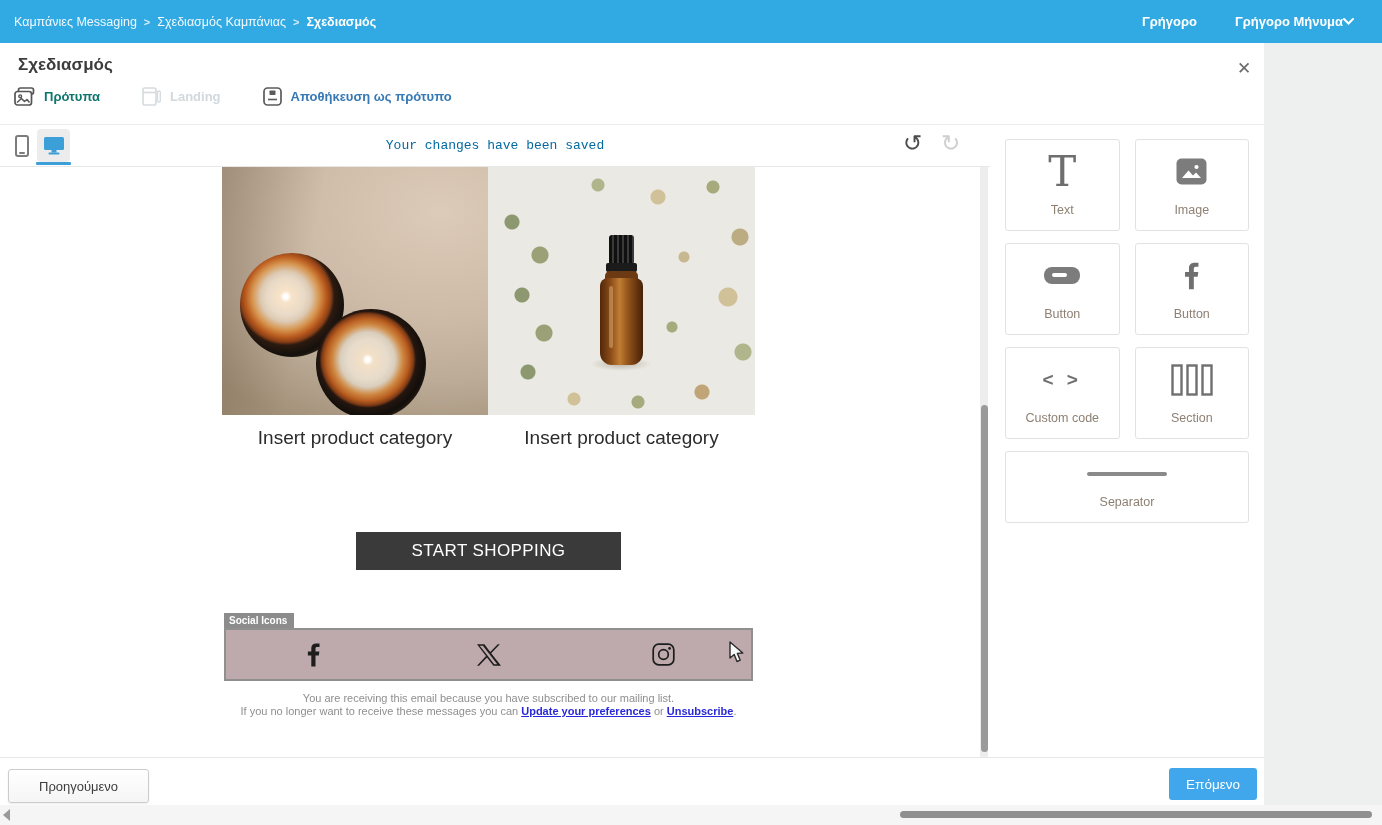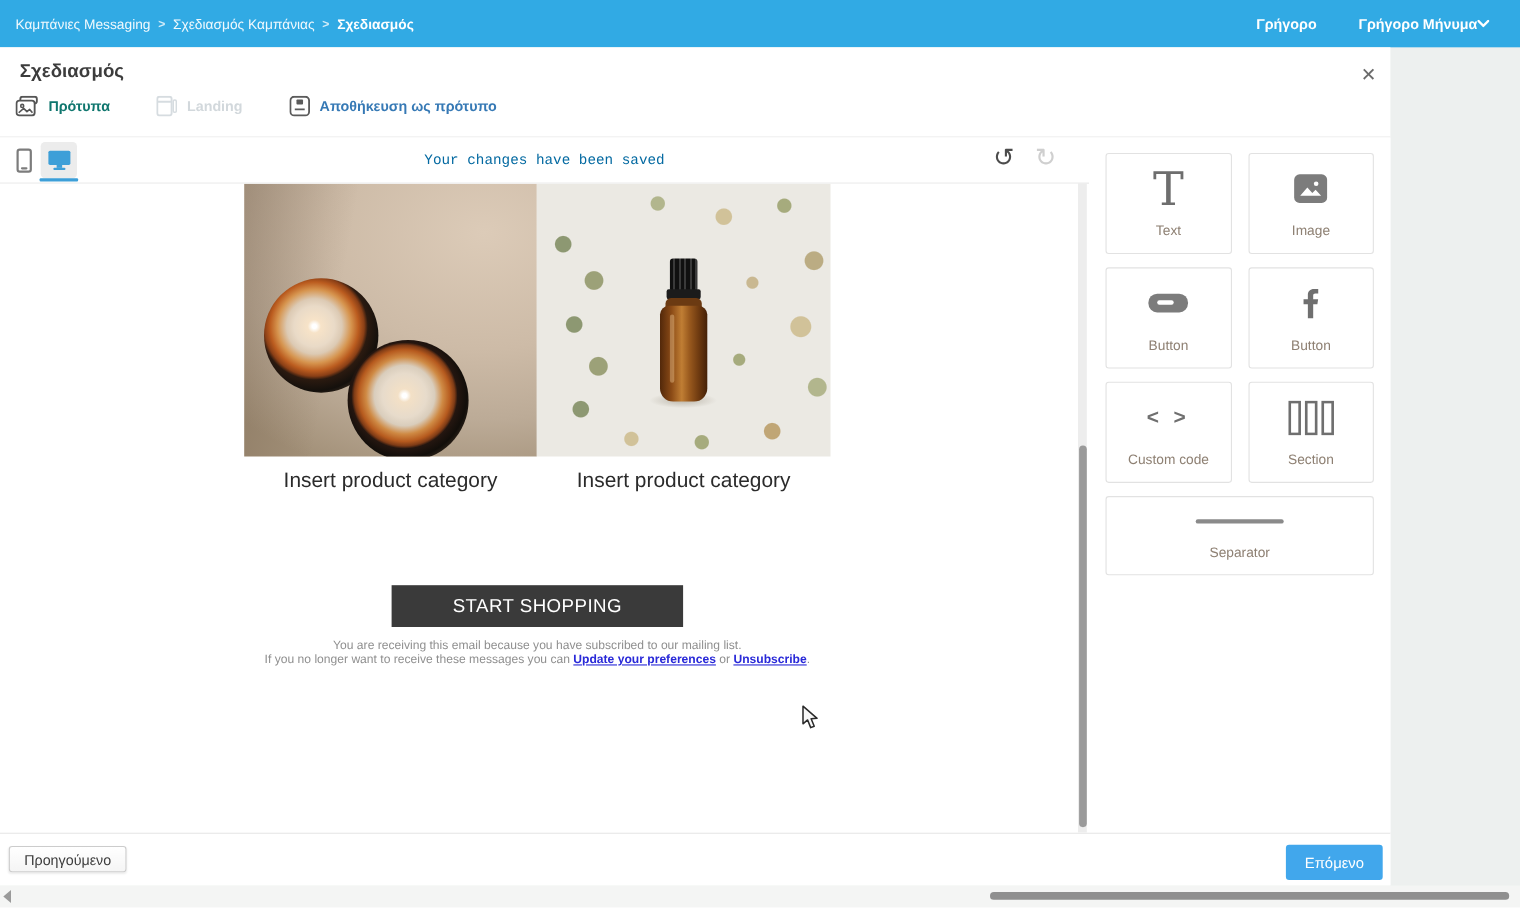--- a/index.html
+++ b/index.html
@@ -113,21 +113,21 @@
   .block-label { font-size:12.5px; color:#8e8073; margin-bottom:13px; }
   .block-card.separator-card { grid-column:1 / 3; height:72px; }
   .glyph-T { font-family:"DejaVu Serif", serif; font-size:42px; line-height:1; color:#6e6e6e; }
   .glyph-code { font-size:19px; font-weight:700; color:#6f6f6f; letter-spacing:4px; }
   .btn-glyph { width:36px; height:17px; background:#7c7c7c; border-radius:8px; position:relative; }
   .btn-glyph::after { content:""; position:absolute; left:8px; top:6px; width:15px; height:4px; background:#fff; border-radius:2px; }
   .sep-glyph { width:80px; height:4px; background:#8a8a8a; border-radius:2px; }
 
   
   .bottom-bar { position:absolute; left:0; top:714px; width:1264px; height:48px; background:#fff; border-top:1px solid #e7e7e7; }
-  .prev-btn { position:absolute; left:8px; top:11px; height:24px; padding:0 13px; font-size:13px; color:#3c3c3c;
+  .prev-btn { position:absolute; left:8px; top:11px; height:34px; padding:0 30px; font-size:13px; color:#3c3c3c;
               background:linear-gradient(#fff,#f5f5f5); border:1px solid #cccccc; border-radius:3px;
               box-shadow:0 1px 2px rgba(0,0,0,.08); cursor:pointer; font-family:inherit; }
   .next-btn { position:absolute; right:7px; top:10px; height:32px; padding:0 17px; font-size:13.5px; color:#fff;
               background:#41a7ec; border:none; border-radius:3px; cursor:pointer; font-family:inherit; }
 
   
   .hscroll { position:absolute; left:0; top:805px; width:1382px; height:20px; background:#f4f5f4; }
   .hscroll-thumb { position:absolute; left:900px; top:6px; width:472px; height:7px; background:#8f8f8f; border-radius:4px; cursor:grab; }
   .hscroll-arrow { position:absolute; left:3px; top:4px; width:0; height:0;
                    border-top:6px solid transparent; border-bottom:6px solid transparent; border-right:7px solid #9a9a9a; }
@@ -222,20 +222,42 @@
             <div class="bottle-body"></div>
           </div>
         </div>
         <div class="caption-row">
           <div class="caption">Insert product category</div>
           <div class="caption" style="width:267px">Insert product category</div>
         </div>
         <div class="cta-wrap">
           <div class="cta">START SHOPPING</div>
         </div>
+        <div class="social-wrap">
+          <div class="social-tag">Social Icons</div>
+          <div class="social-section">
+            <div class="social-slot">
+              <svg width="13" height="24" viewBox="0 0 13 24">
+                  <path d="M12.5 0.5 H9.2 C6 0.5 4.3 2.4 4.3 5.2 V8.6 H0.9 V12.6 H4.3 V23.5 H8.5 V12.6 H11.8 L12.4 8.6 H8.5 V5.7 c0-1 .4-1.7 1.8-1.7 h2.2 Z" fill="#1d1d1d"></path>
+                </svg>
+            </div>
+            <div class="social-slot">
+              <svg width="24" height="22" viewBox="0 0 20 18">
+                  <path d="M11.8 7.6 L19 0 h-1.7 L11 6.6 L6.2 0 H0 l7.5 9.9 L0 18 h1.7 l6.6-7 L13.7 18 H20 Z M9.2 10.1 l-.8-1 L2.3 1.2 h2.6 l4.9 6.3 .8 1 6.3 8.3 h-2.6 Z" fill="#1d1d1d"></path>
+                </svg>
+            </div>
+            <div class="social-slot">
+              <svg width="23" height="23" viewBox="0 0 23 23">
+                <rect x="1.2" y="1.2" width="20.6" height="20.6" rx="5.5" fill="none" stroke="#1d1d1d" stroke-width="1.7"></rect>
+                <circle cx="11.5" cy="11.5" r="4.8" fill="none" stroke="#1d1d1d" stroke-width="1.7"></circle>
+                <circle cx="17.6" cy="5.4" r="1.4" fill="#1d1d1d"></circle>
+              </svg>
+            </div>
+          </div>
+        </div>
         <div class="efooter">
           <div>You are receiving this email because you have subscribed to our mailing list.</div>
           <div><span>If you no longer want to receive these messages you can </span><a>Update your preferences</a><span> or </span><a>Unsubscribe</a><span>.</span></div>
         </div>
       </div>
     </div>
 
     <div class="vscroll">
       <div class="vscroll-thumb"></div>
     </div>

